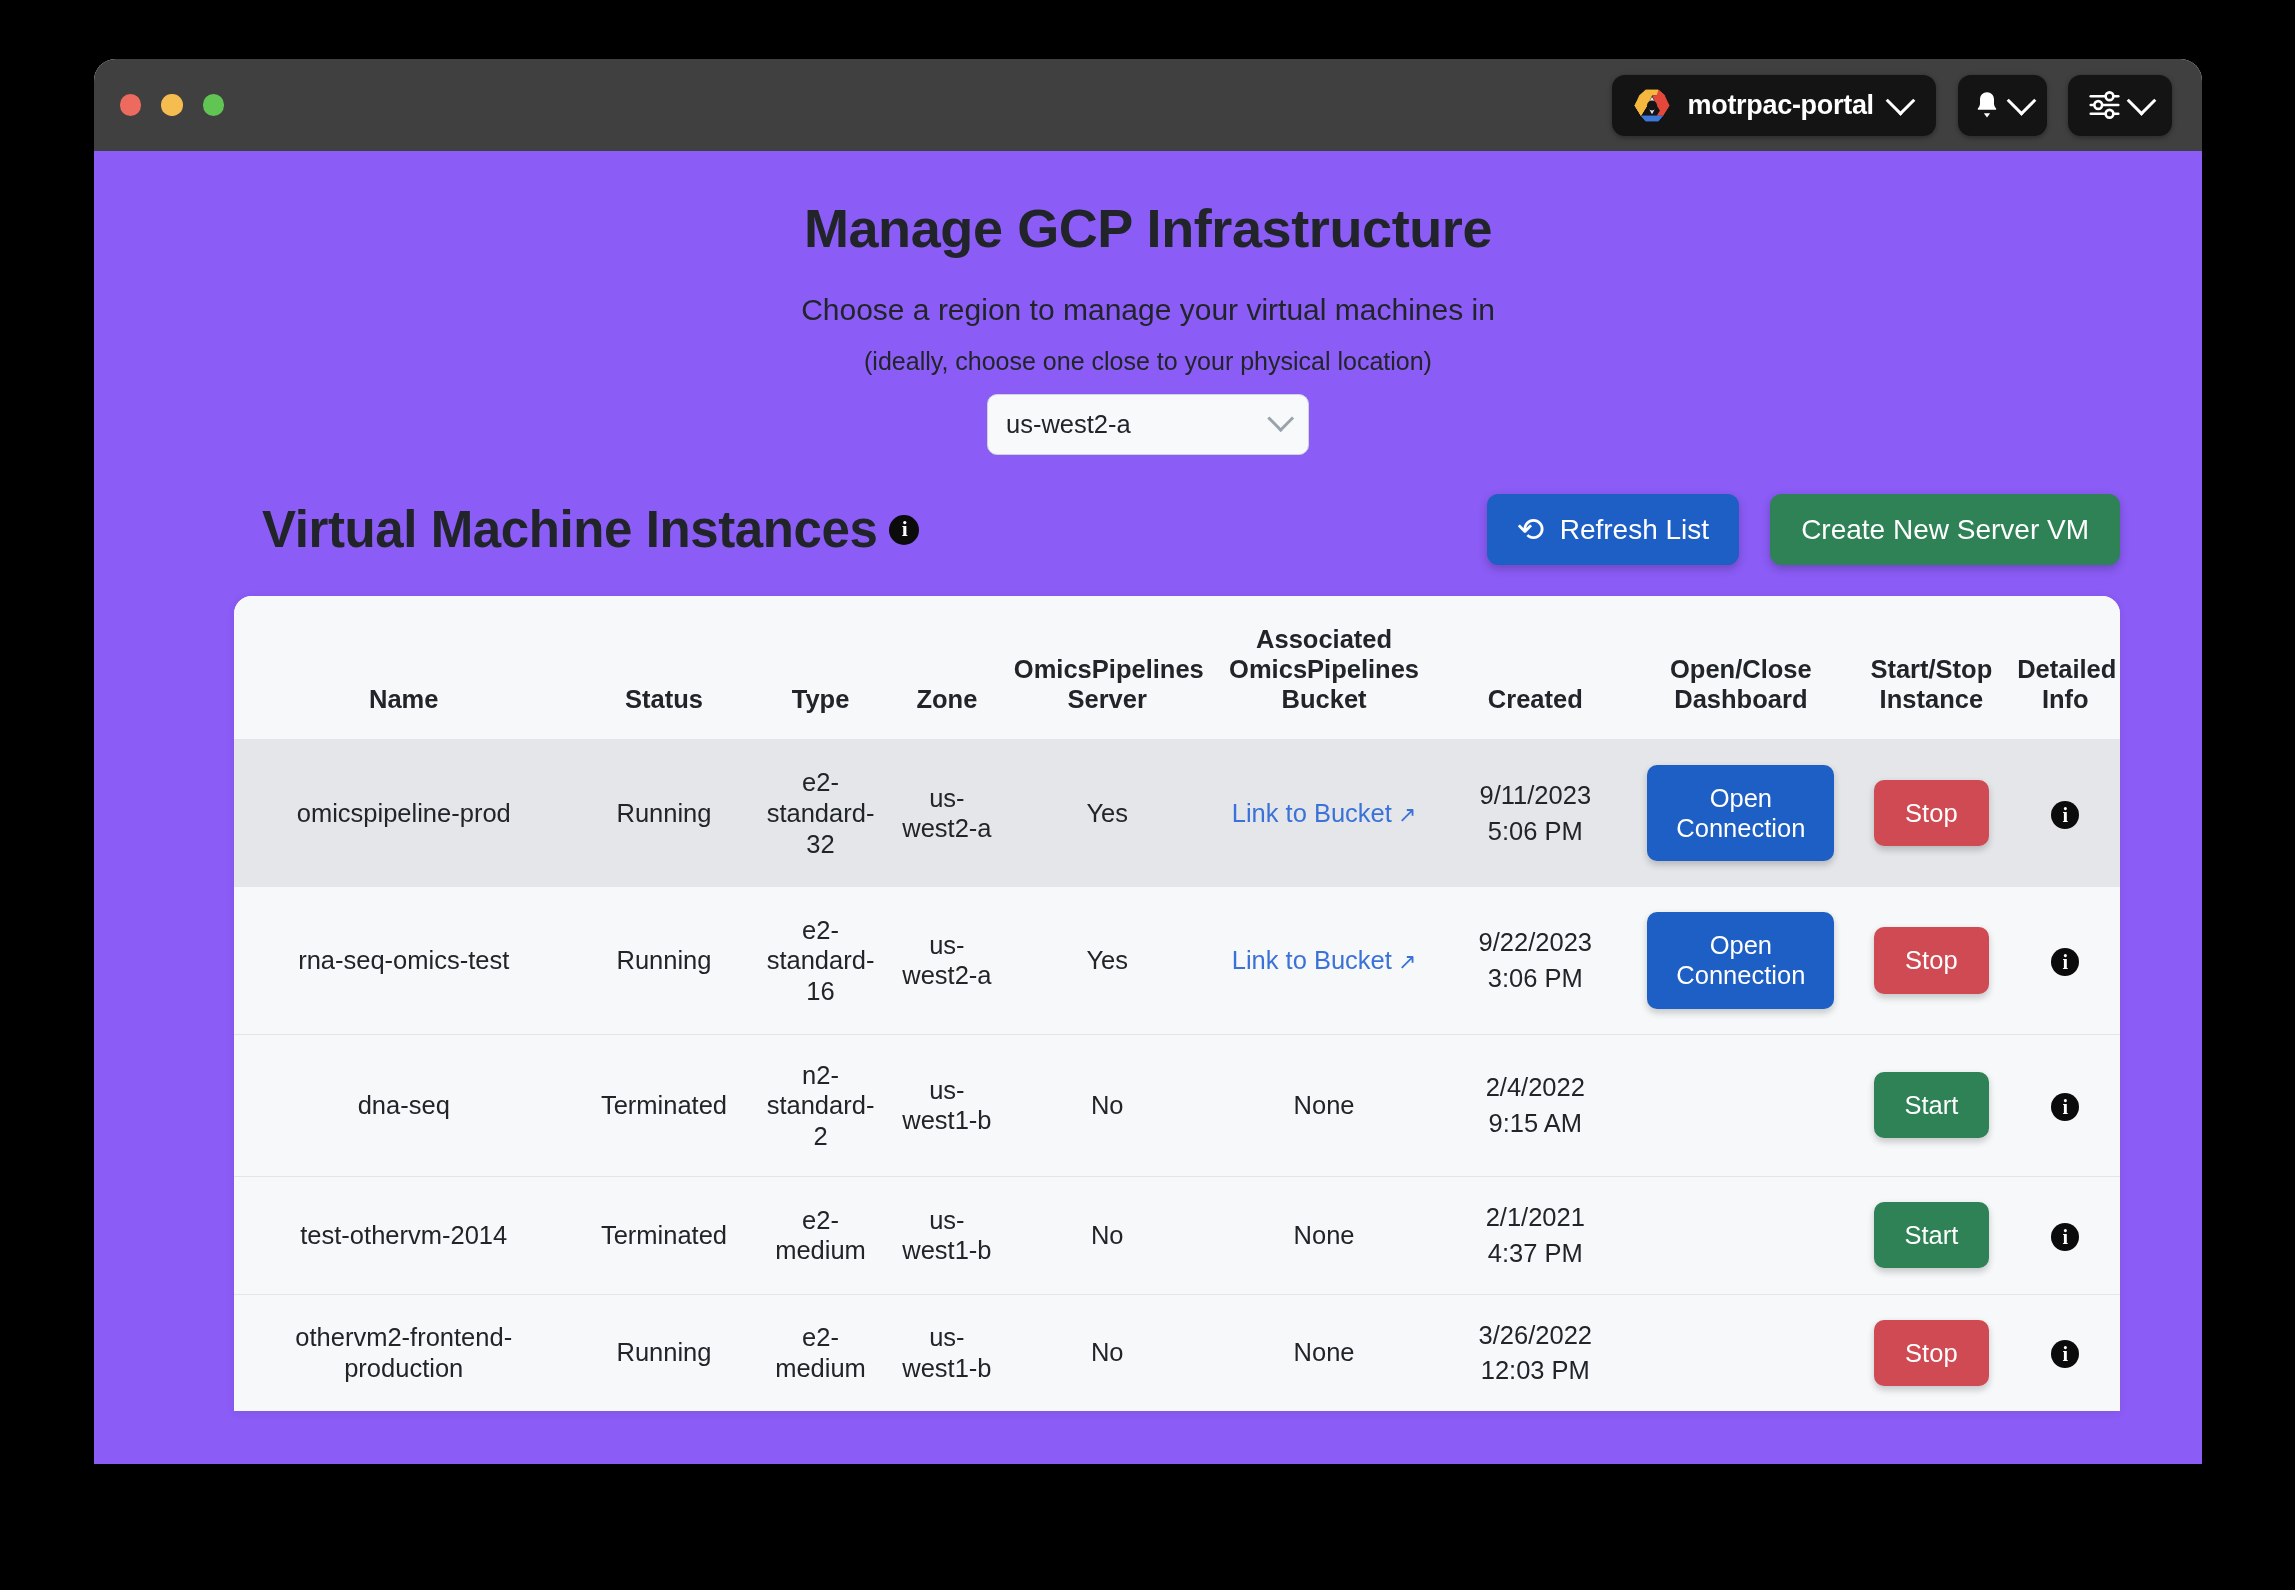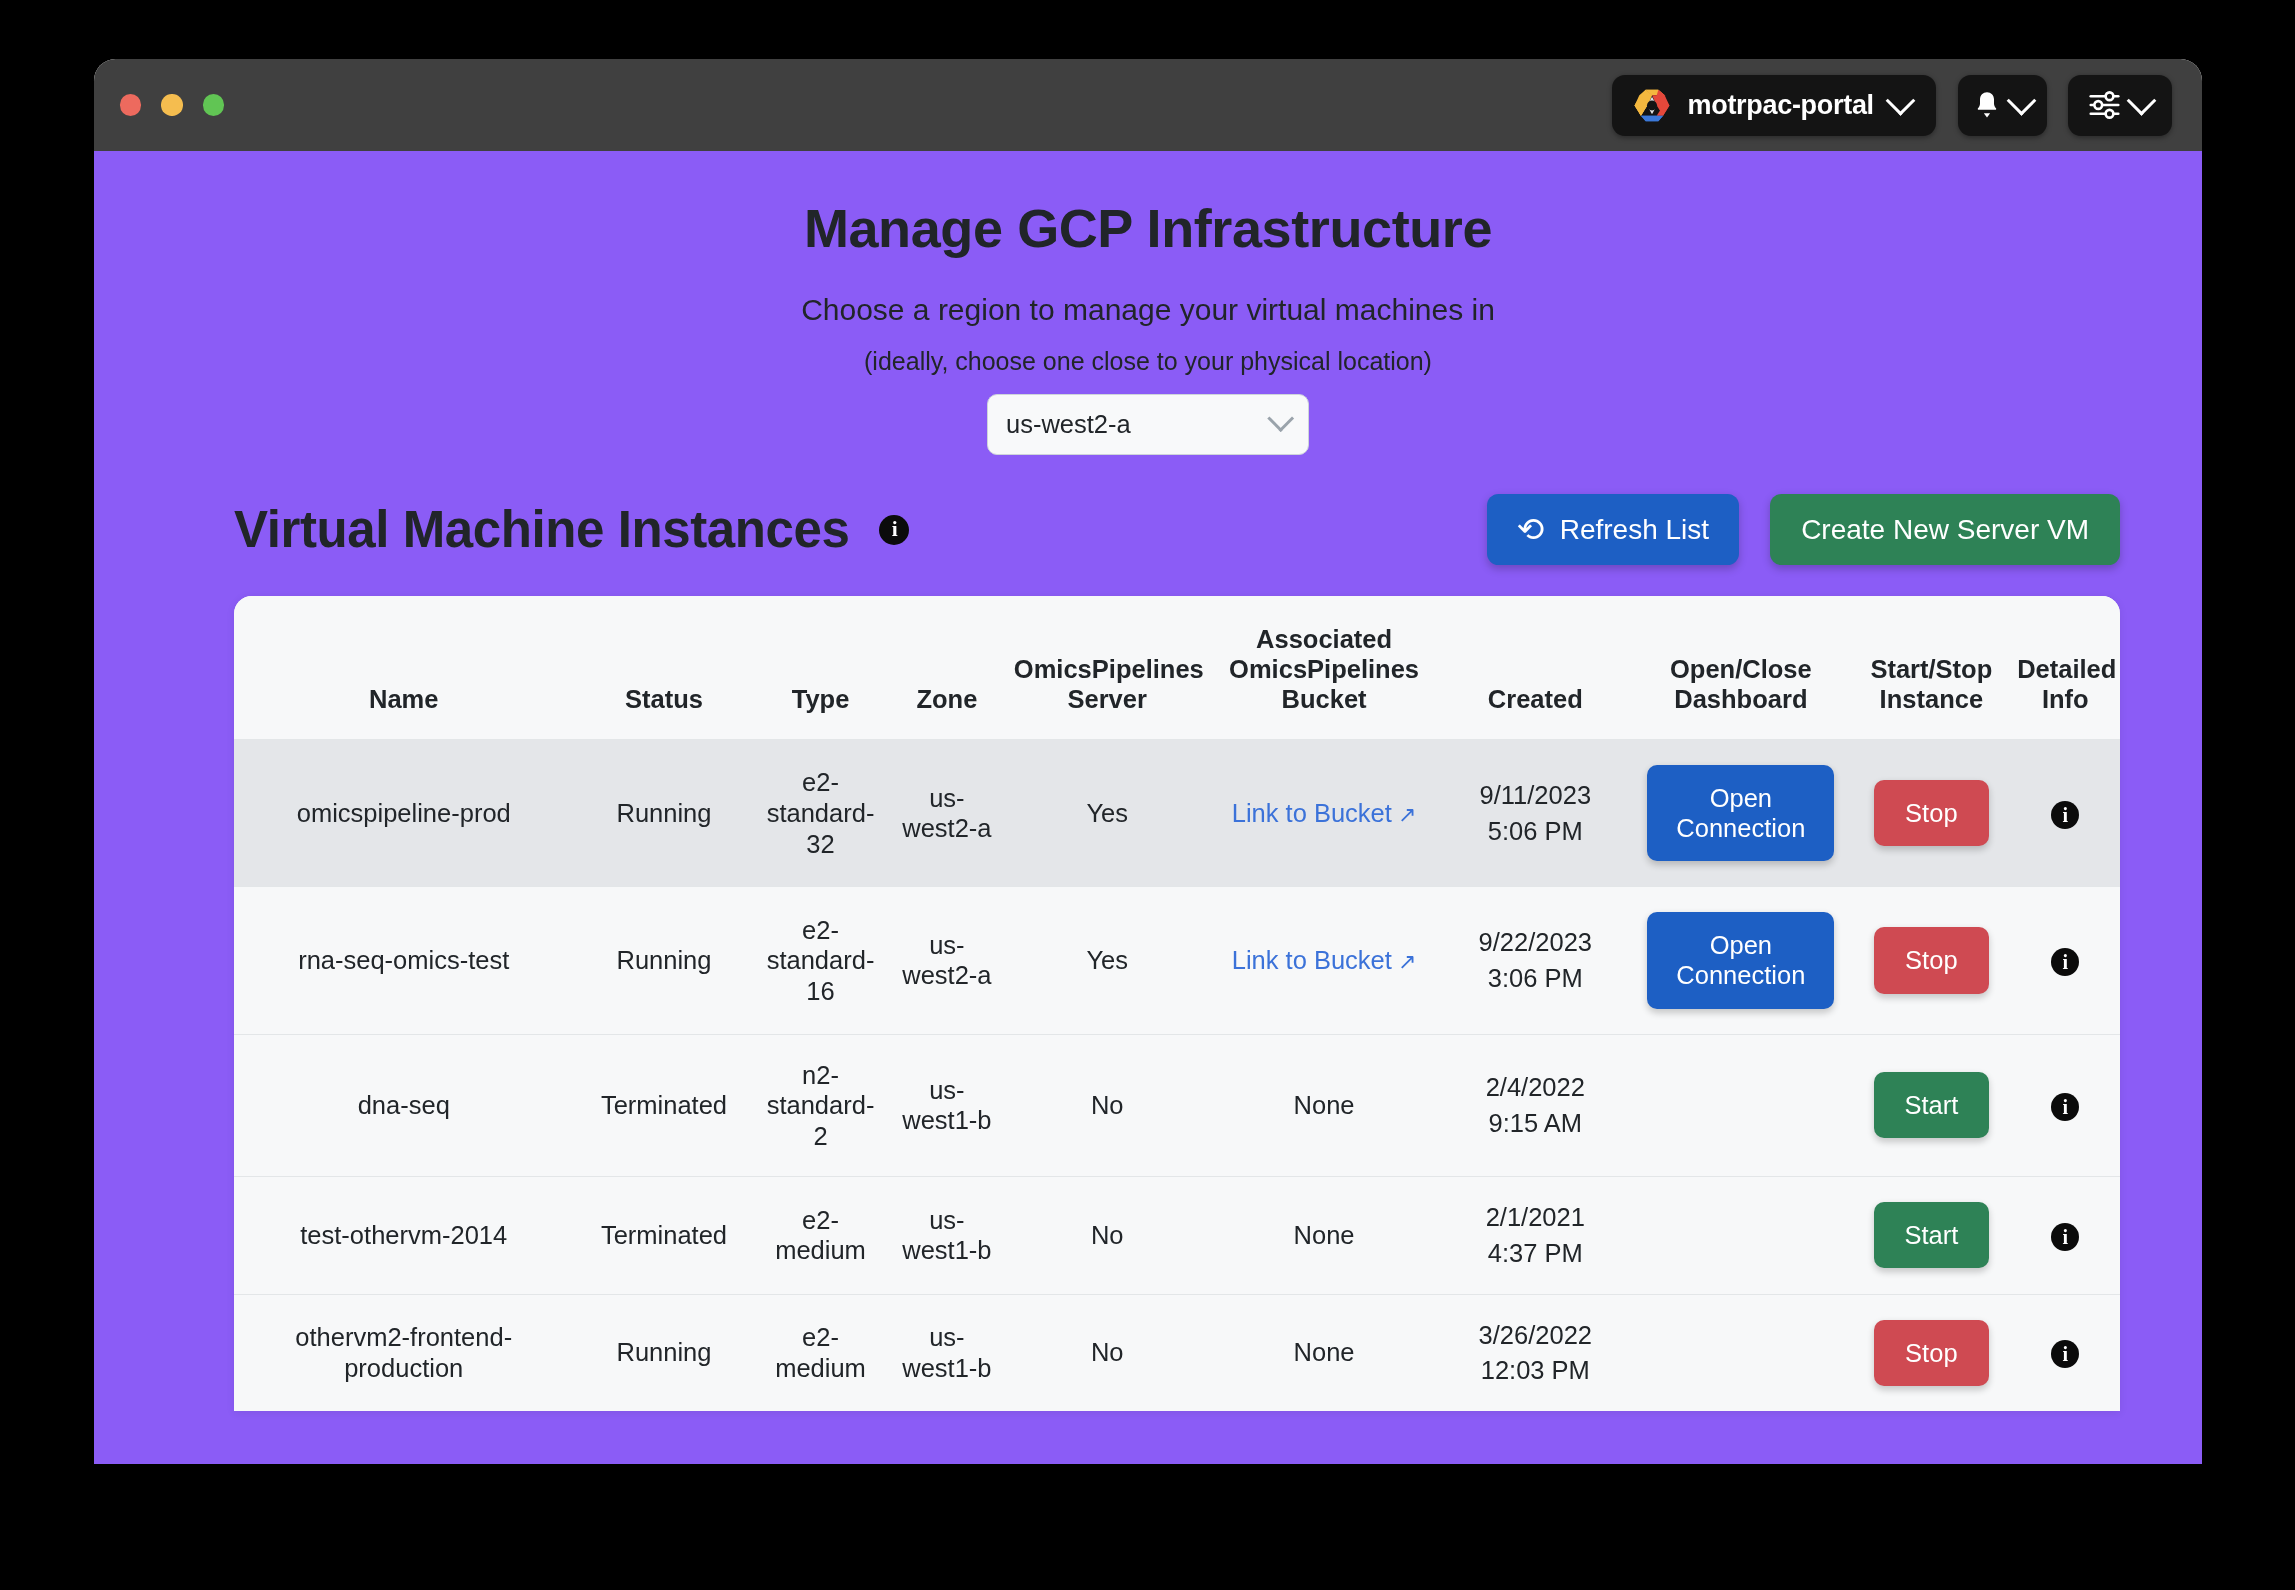--- a/index.html
+++ b/index.html
@@ -158,22 +158,23 @@
     display: flex;
     align-items: center;
     margin: 39px 82px 0 140px;
   }
   .section-title {
     font-size: 51px;
     font-weight: bold;
     color: #212529;
     display: flex;
     align-items: center;
-    gap: 30px;
+    gap: 12px;
     letter-spacing: -0.4px;
+    margin-left: 28px;
   }
 
   .info-icon {
     display: inline-flex;
     align-items: center;
     justify-content: center;
     width: 30px; height: 30px;
     border-radius: 50%;
     background: #0b0b0b;
     color: #ffffff;

